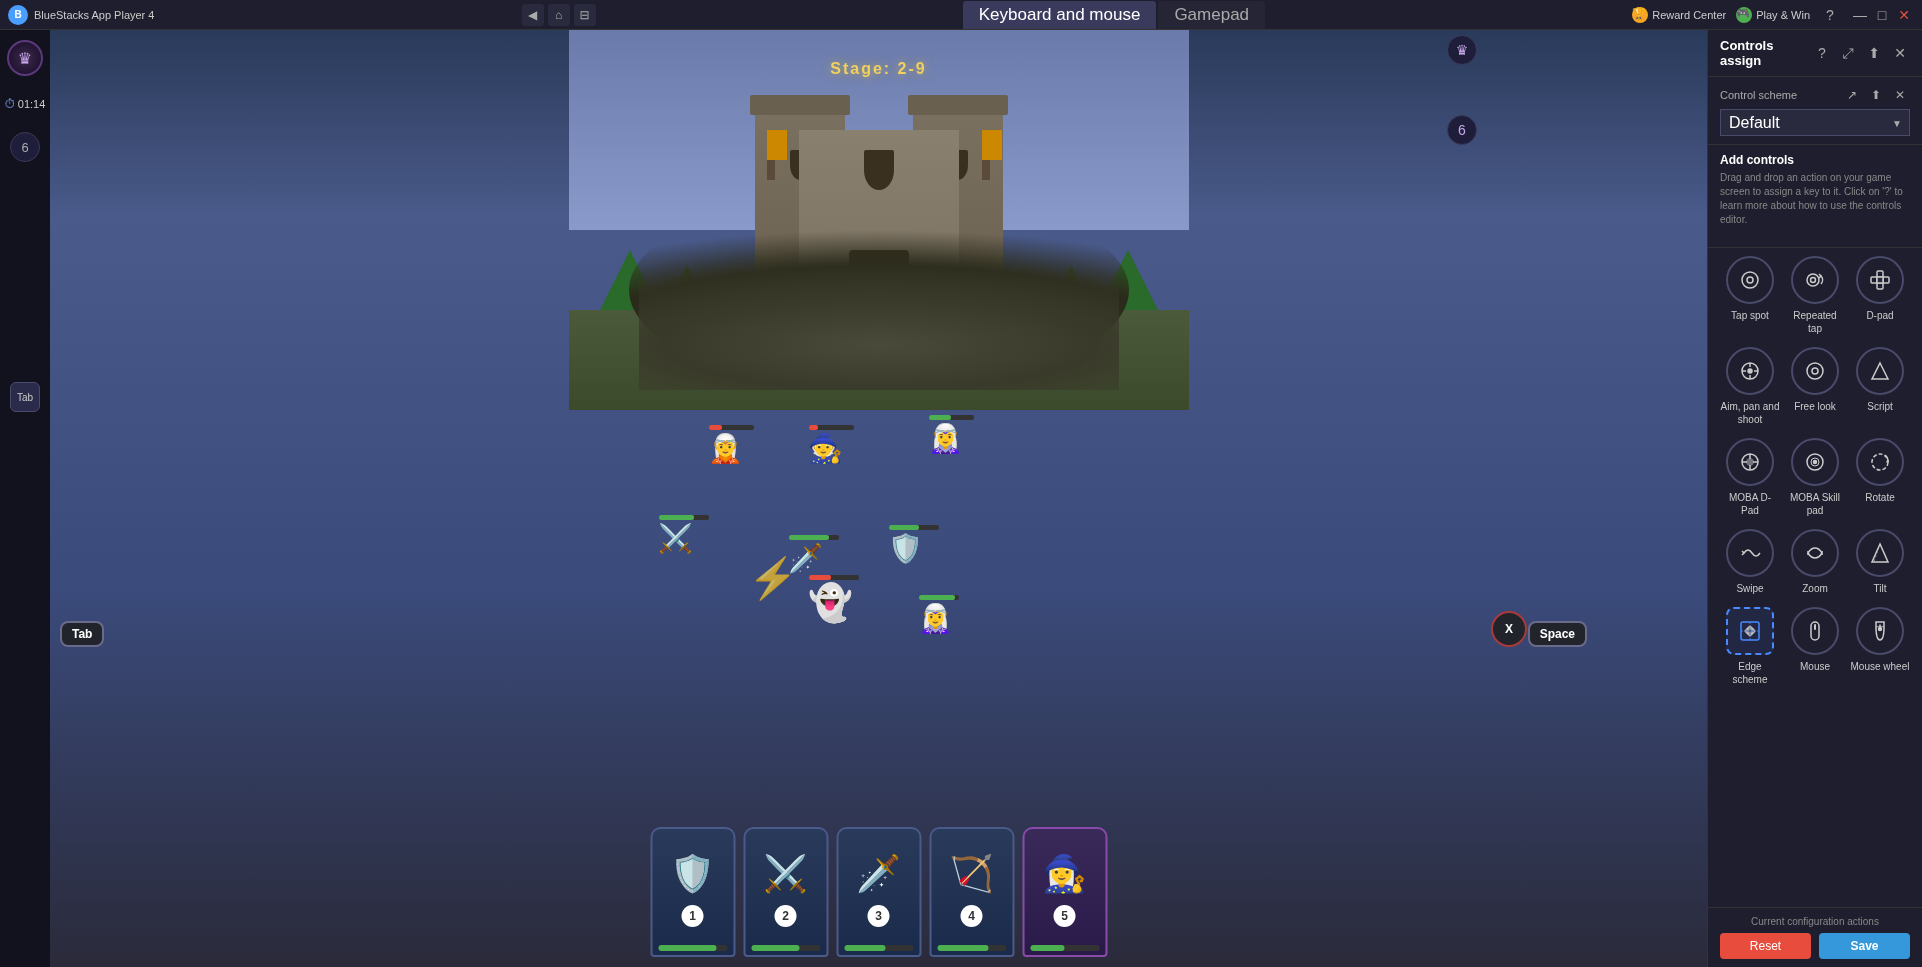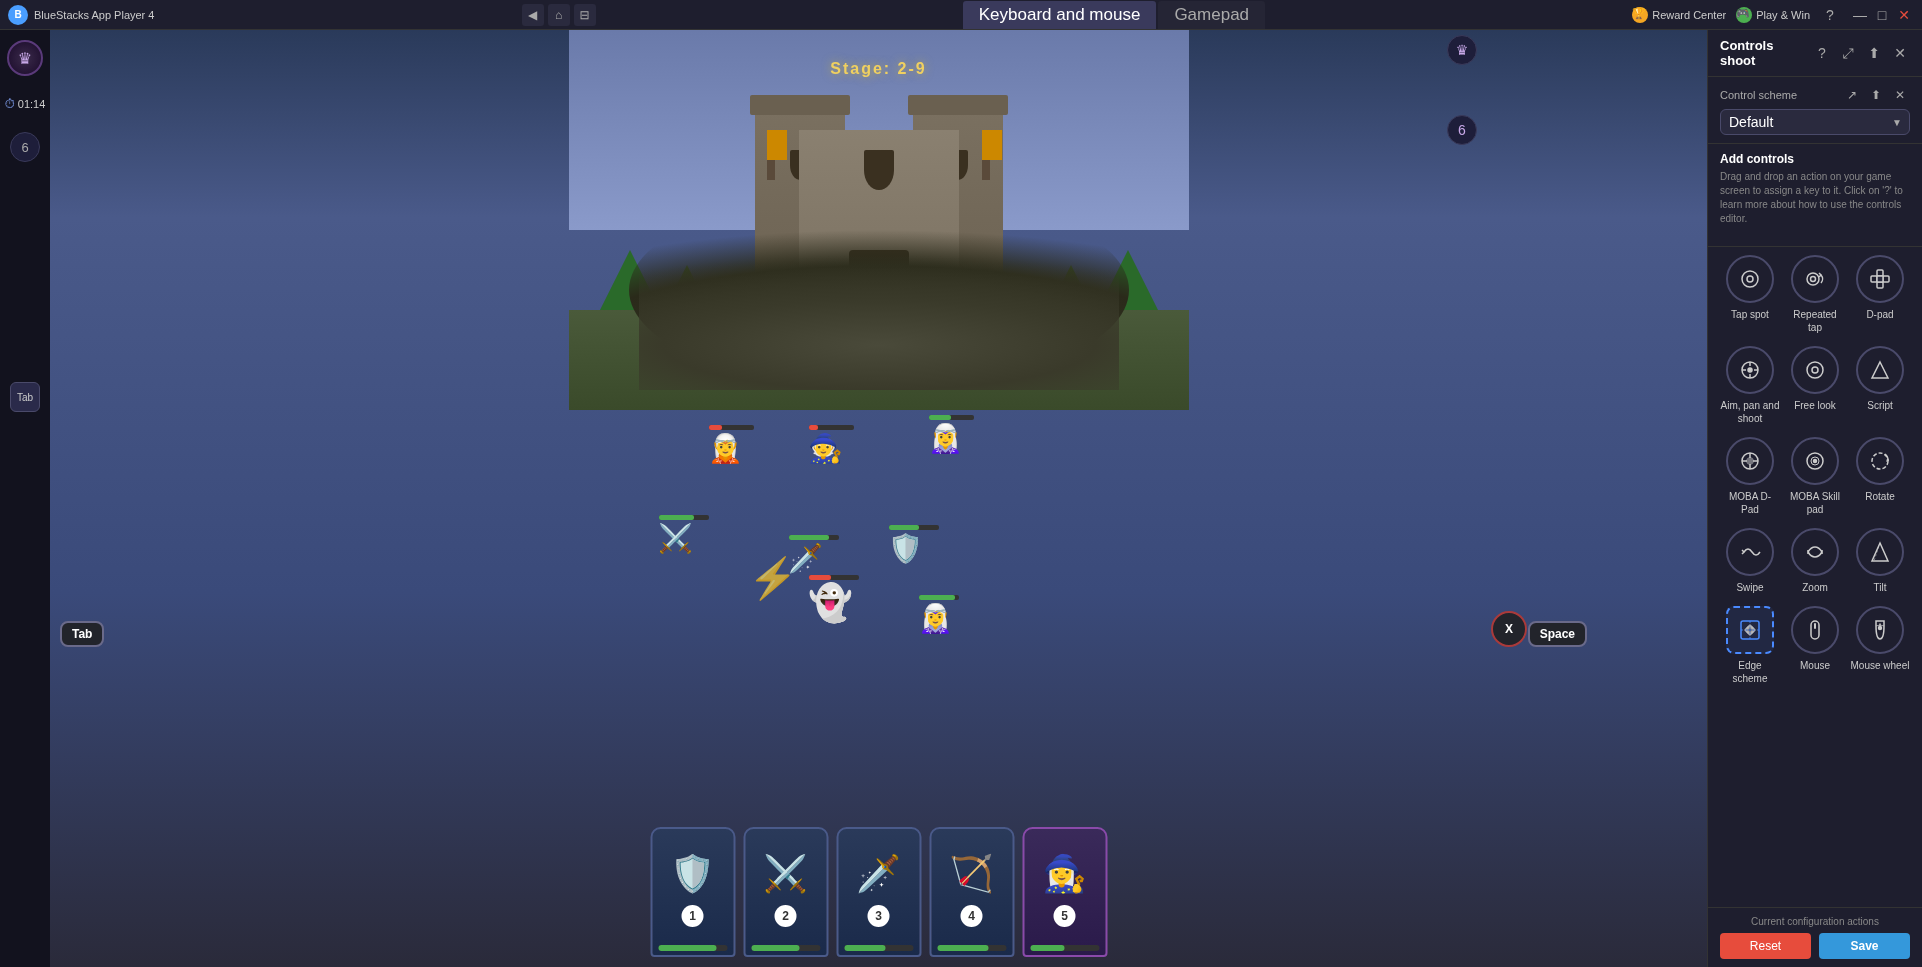--- a/index.html
+++ b/index.html
@@ -371,23 +371,23 @@
     }
     .ce-scheme-icons {
       display: flex;
       gap: 4px;
     }
     .scheme-select {
       width: 100%;
       background: #2a2a3e;
       border: 1px solid #4a4a6a;
       color: #fff;
-      font-size: 14px;
+      font-size: 16px;
       padding: 4px 8px;
-      border-radius: 6px;
+      border-radius: 0;
       cursor: pointer;
       appearance: none;
     }
     .scheme-select-wrapper {
       position: relative;
     }
     .scheme-select-wrapper::after {
       content: '▼';
       position: absolute;
       right: 8px;
@@ -745,21 +745,21 @@
 
     <div class="right-side-panel">
       <div class="right-sidebar-icon">♛</div>
       <div class="right-sidebar-icon" style="margin-top:40px;">6</div>
     </div>
   </div>
 
   <div class="controls-editor">
 
     <div class="ce-header">
-      <span class="ce-title">Controls shoot</span>
+      <span class="ce-title">Controls assign</span>
       <div class="ce-header-icons">
         <button class="ce-icon-btn">?</button>
         <button class="ce-icon-btn">⤢</button>
         <button class="ce-icon-btn">⬆</button>
         <button class="ce-icon-btn">✕</button>
       </div>
     </div>
 
     <div class="ce-scheme">
       <div class="ce-scheme-label">

